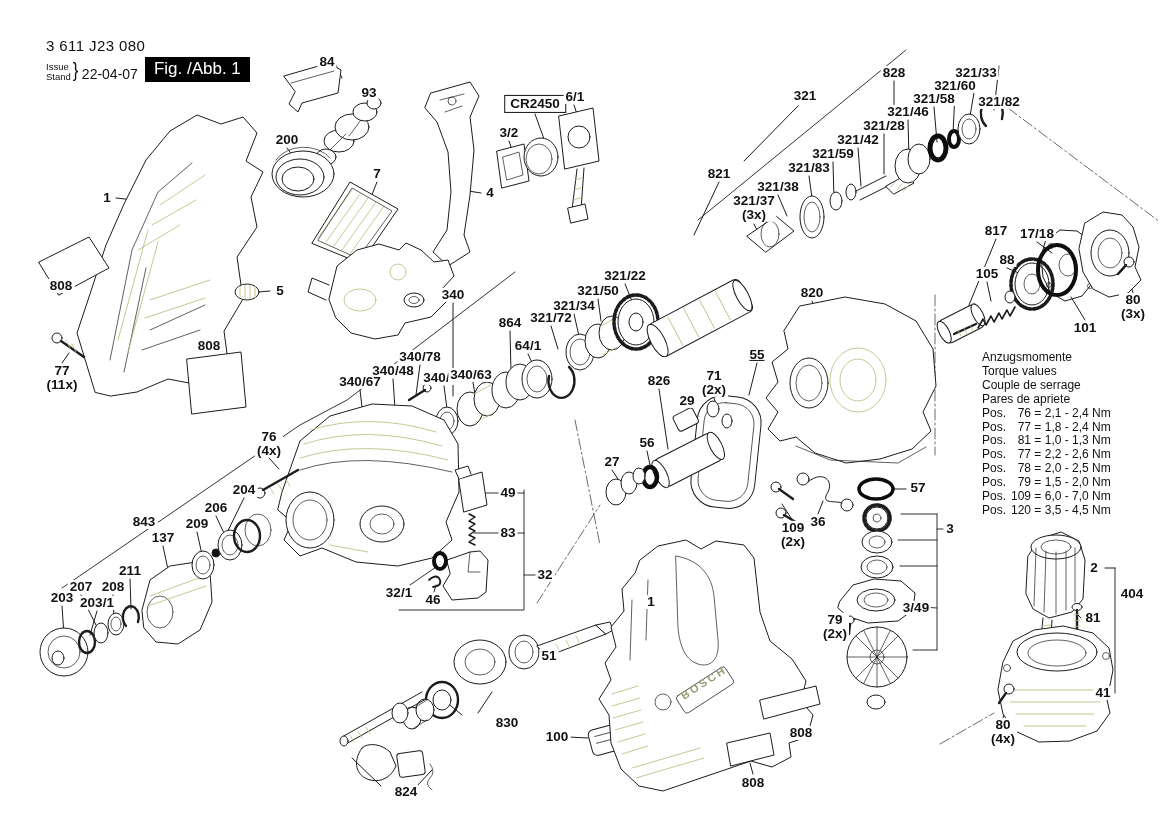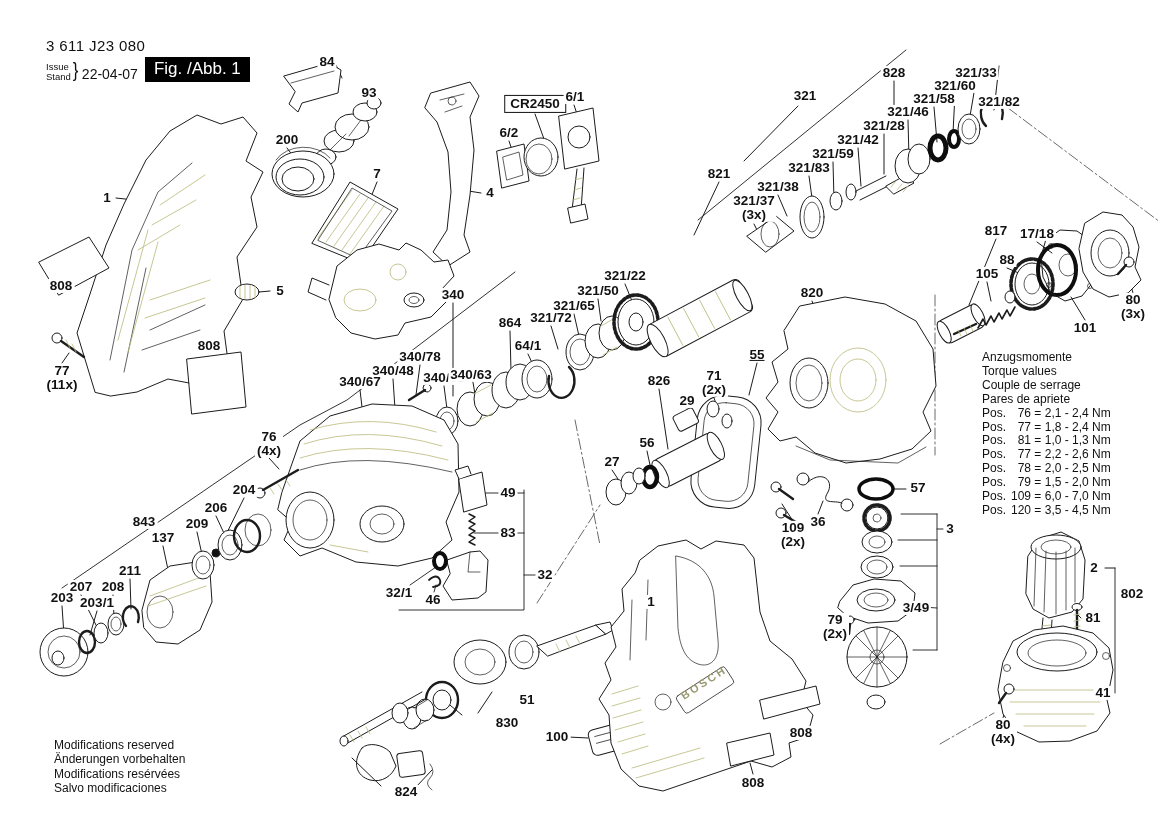--- a/index.html
+++ b/index.html
@@ -411,21 +411,21 @@
     <path d="M760,700 L816,686 L820,704 L764,719 Z"></path>
     <path d="M727,743 L770,733 L774,755 L731,766 Z"></path>
   </svg>
 
   <div id="labels">
       <div class="part-label" style="left: 327px; top: 62px;"><span>84</span></div>
       <div class="part-label" style="left: 369px; top: 93px;"><span>93</span></div>
       <div class="part-label" style="left: 287px; top: 140px;"><span>200</span></div>
       <div class="part-label" style="left: 377px; top: 174px;"><span>7</span></div>
       <div class="part-label" style="left: 490px; top: 193px;"><span>4</span></div>
-      <div class="part-label" style="left: 509px; top: 133px;"><span>6/2</span></div>
+      <div class="part-label" style="left: 509px; top: 133px;"><span>3/2</span></div>
       <div class="part-label boxed" style="left: 535px; top: 104px;"><span>CR2450</span></div>
       <div class="part-label" style="left: 575px; top: 97px;"><span>6/1</span></div>
       <div class="part-label" style="left: 107px; top: 198px;"><span>1</span></div>
       <div class="part-label" style="left: 61px; top: 286px;"><span>808</span></div>
       <div class="part-label" style="left: 280px; top: 291px;"><span>5</span></div>
       <div class="part-label" style="left: 62px; top: 378px;"><span>77</span><span class="qty">(11x)</span></div>
       <div class="part-label" style="left: 209px; top: 346px;"><span>808</span></div>
       <div class="part-label" style="left: 894px; top: 73px;"><span>828</span></div>
       <div class="part-label" style="left: 805px; top: 96px;"><span>321</span></div>
       <div class="part-label" style="left: 719px; top: 174px;"><span>821</span></div>
@@ -443,21 +443,21 @@
       <div class="part-label" style="left: 996px; top: 231px;"><span>817</span></div>
       <div class="part-label" style="left: 1037px; top: 234px;"><span>17/18</span></div>
       <div class="part-label" style="left: 1007px; top: 260px;"><span>88</span></div>
       <div class="part-label" style="left: 987px; top: 274px;"><span>105</span></div>
       <div class="part-label" style="left: 1133px; top: 307px;"><span>80</span><span class="qty">(3x)</span></div>
       <div class="part-label" style="left: 1085px; top: 328px;"><span>101</span></div>
       <div class="part-label" style="left: 453px; top: 295px;"><span>340</span></div>
       <div class="part-label" style="left: 510px; top: 323px;"><span>864</span></div>
       <div class="part-label" style="left: 528px; top: 346px;"><span>64/1</span></div>
       <div class="part-label" style="left: 551px; top: 318px;"><span>321/72</span></div>
-      <div class="part-label" style="left: 574px; top: 306px;"><span>321/65</span></div>
+      <div class="part-label" style="left: 574px; top: 306px;"><span>321/34</span></div>
       <div class="part-label" style="left: 598px; top: 291px;"><span>321/50</span></div>
       <div class="part-label" style="left: 625px; top: 276px;"><span>321/22</span></div>
       <div class="part-label" style="left: 420px; top: 357px;"><span>340/78</span></div>
       <div class="part-label" style="left: 393px; top: 371px;"><span>340/48</span></div>
       <div class="part-label" style="left: 360px; top: 382px;"><span>340/67</span></div>
       <div class="part-label" style="left: 444px; top: 378px;"><span>340/68</span></div>
       <div class="part-label" style="left: 471px; top: 363px; margin-top: 12px;"><span>340/63</span></div>
       <div class="part-label" style="left: 812px; top: 293px;"><span>820</span></div>
       <div class="part-label" style="left: 757px; top: 355px; text-decoration: underline;"><span>55</span></div>
       <div class="part-label" style="left: 659px; top: 381px;"><span>826</span></div>
@@ -465,41 +465,41 @@
       <div class="part-label" style="left: 687px; top: 401px;"><span>29</span></div>
       <div class="part-label" style="left: 647px; top: 443px;"><span>56</span></div>
       <div class="part-label" style="left: 612px; top: 462px;"><span>27</span></div>
       <div class="part-label" style="left: 918px; top: 488px;"><span>57</span></div>
       <div class="part-label" style="left: 818px; top: 522px;"><span>36</span></div>
       <div class="part-label" style="left: 793px; top: 535px;"><span>109</span><span class="qty">(2x)</span></div>
       <div class="part-label" style="left: 950px; top: 529px;"><span>3</span></div>
       <div class="part-label" style="left: 916px; top: 608px;"><span>3/49</span></div>
       <div class="part-label" style="left: 835px; top: 627px;"><span>79</span><span class="qty">(2x)</span></div>
       <div class="part-label" style="left: 1094px; top: 568px;"><span>2</span></div>
-      <div class="part-label" style="left: 1132px; top: 594px;"><span>802</span></div>
+      <div class="part-label" style="left: 1132px; top: 594px;"><span>404</span></div>
       <div class="part-label" style="left: 1093px; top: 618px;"><span>81</span></div>
       <div class="part-label" style="left: 1103px; top: 693px;"><span>41</span></div>
       <div class="part-label" style="left: 1003px; top: 732px;"><span>80</span><span class="qty">(4x)</span></div>
       <div class="part-label" style="left: 269px; top: 444px;"><span>76</span><span class="qty">(4x)</span></div>
       <div class="part-label" style="left: 244px; top: 490px;"><span>204</span></div>
       <div class="part-label" style="left: 216px; top: 508px;"><span>206</span></div>
       <div class="part-label" style="left: 197px; top: 524px;"><span>209</span></div>
       <div class="part-label" style="left: 144px; top: 522px;"><span>843</span></div>
       <div class="part-label" style="left: 163px; top: 538px;"><span>137</span></div>
       <div class="part-label" style="left: 130px; top: 571px;"><span>211</span></div>
       <div class="part-label" style="left: 113px; top: 587px;"><span>208</span></div>
       <div class="part-label" style="left: 81px; top: 587px;"><span>207</span></div>
       <div class="part-label" style="left: 62px; top: 598px;"><span>203</span></div>
       <div class="part-label" style="left: 97px; top: 603px;"><span>203/1</span></div>
       <div class="part-label" style="left: 508px; top: 493px;"><span>49</span></div>
       <div class="part-label" style="left: 508px; top: 533px;"><span>83</span></div>
       <div class="part-label" style="left: 545px; top: 575px;"><span>32</span></div>
       <div class="part-label" style="left: 399px; top: 593px;"><span>32/1</span></div>
       <div class="part-label" style="left: 433px; top: 600px;"><span>46</span></div>
-      <div class="part-label" style="left: 527px; top: 656px; margin-top: 44px;"><span>51</span></div>
+      <div class="part-label" style="left: 549px; top: 656px;"><span>51</span></div>
       <div class="part-label" style="left: 471px; top: 723px; margin-left: 36px;"><span>830</span></div>
       <div class="part-label" style="left: 406px; top: 792px;"><span>824</span></div>
       <div class="part-label" style="left: 557px; top: 737px;"><span>100</span></div>
       <div class="part-label" style="left: 651px; top: 602px;"><span>1</span></div>
       <div class="part-label" style="left: 801px; top: 733px;"><span>808</span></div>
       <div class="part-label" style="left: 753px; top: 783px;"><span>808</span></div>
     </div>
 
   <div class="titleblock">
     <div class="pn">3 611 J23 080</div>
@@ -526,19 +526,13 @@
         <div class="row"><span class="w">Pos.</span><span class="num">77</span> <span class="eq">=</span> <span class="nm">1,8 - 2,4 Nm</span></div>
         <div class="row"><span class="w">Pos.</span><span class="num">81</span> <span class="eq">=</span> <span class="nm">1,0 - 1,3 Nm</span></div>
         <div class="row"><span class="w">Pos.</span><span class="num">77</span> <span class="eq">=</span> <span class="nm">2,2 - 2,6 Nm</span></div>
         <div class="row"><span class="w">Pos.</span><span class="num">78</span> <span class="eq">=</span> <span class="nm">2,0 - 2,5 Nm</span></div>
         <div class="row"><span class="w">Pos.</span><span class="num">79</span> <span class="eq">=</span> <span class="nm">1,5 - 2,0 Nm</span></div>
         <div class="row"><span class="w">Pos.</span><span class="num">109</span> <span class="eq">=</span> <span class="nm">6,0 - 7,0 Nm</span></div>
         <div class="row"><span class="w">Pos.</span><span class="num">120</span> <span class="eq">=</span> <span class="nm">3,5 - 4,5 Nm</span></div>
       </div>
   </div>
 
-  <div class="footnotes" id="footnotes">
-      <div>Modifications reserved</div>
-      <div>Änderungen vorbehalten</div>
-      <div>Modifications resérvées</div>
-      <div>Salvo modificaciones</div>
-    </div>
 </div>
 
 </body></html>

